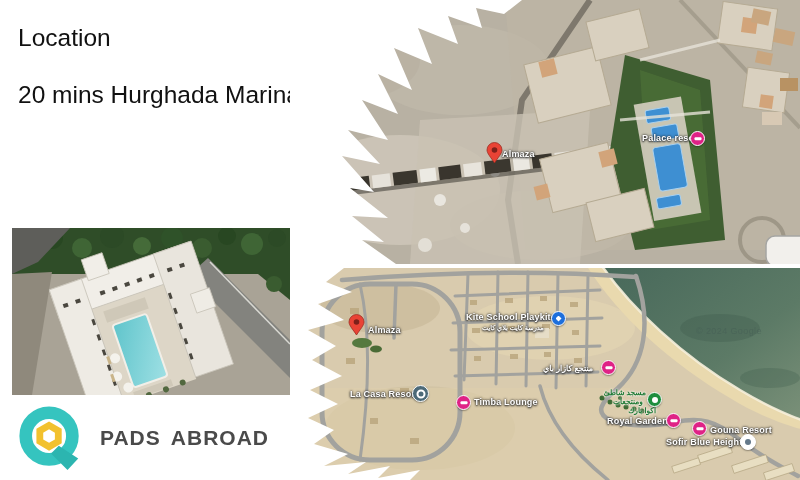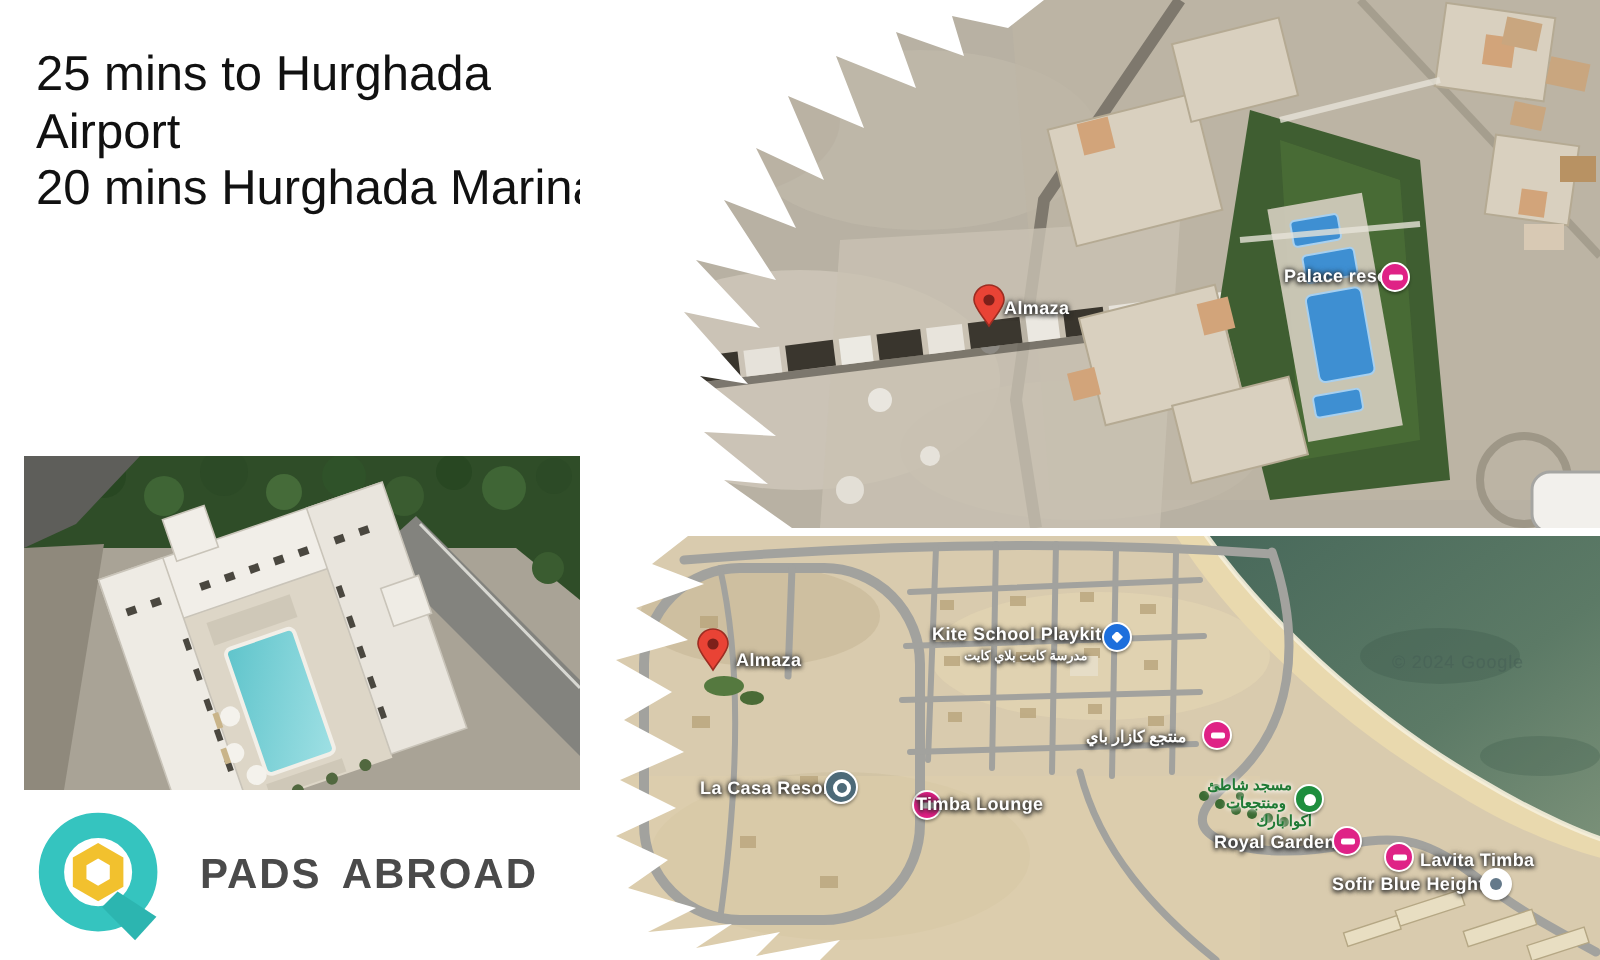--- a/index.html
+++ b/index.html
@@ -52,21 +52,21 @@
   .logo-text{margin-left:14px;}
   .logo-name{font-size:21px;font-weight:700;letter-spacing:1px;color:#4a4a4a;word-spacing:4px;}
   .logo-tagline{font-size:11.5px;letter-spacing:2.4px;color:#6e6e6e;margin-top:9px;word-spacing:3px;}
 </style>
 </head>
 <body>
 
 <div class="slide">
 
   <div class="loc-block">
-    <div class="loc-line">25 mins to Hurghada Airport</div>
+    <div class="loc-title">Location</div>
     <div class="loc-line">20 mins Hurghada Marina</div>
   </div>
 
   <div class="top-map">
     <svg class="map-svg" width="510" height="264" viewBox="0 0 510 264">
       <rect width="510" height="264" fill="#b8b1a3"></rect>
       <ellipse cx="110" cy="190" rx="100" ry="55" fill="#cfc8ba" opacity=".8"></ellipse>
       <ellipse cx="60" cy="60" rx="70" ry="40" fill="#a89f8f" opacity=".6"></ellipse>
       <ellipse cx="250" cy="225" rx="90" ry="35" fill="#c4bcac" opacity=".7"></ellipse>
       <ellipse cx="170" cy="70" rx="90" ry="45" fill="#c2bbac" opacity=".6"></ellipse>
@@ -233,35 +233,35 @@
     <span class="mlabel" style="left:68px;top:57px;">Almaza</span>
 
     <span class="mlabel" style="left:166px;top:44px;">Kite School Playkite</span>
     <span class="poi blue" style="left:251px;top:43px;"></span>
     <span class="mlabel small" dir="rtl" style="left:182px;top:56px;">مدرسة كايت بلاي كايت</span>
 
     <span class="mlabel" style="left:50px;top:121px;">La Casa Resort</span>
     <span class="poi slate" style="left:112px;top:117px;"></span>
 
     <span class="poi pink" style="left:156px;top:127px;"></span>
-    <span class="mlabel" style="left:158px;top:129px;">Timba Lounge</span>
+    <span class="mlabel" style="left:174px;top:129px;">Timba Lounge</span>
 
     <span class="mlabel" dir="rtl" style="left:243px;top:96px;font-size:8px;">منتجع كازار باي</span>
     <span class="poi pink" style="left:301px;top:92px;"></span>
 
     <span class="green-lbl" dir="rtl" style="left:306px;top:120px;width:40px;">مسجد شاطئ</span>
     <span class="green-lbl" dir="rtl" style="left:310px;top:129px;width:36px;text-align:center;">ومنتجعات</span>
     <span class="green-lbl" dir="rtl" style="left:322px;top:138px;width:34px;">أكوا بارك</span>
     <span class="poi green" style="left:347px;top:124px;"></span>
 
     <span class="mlabel" style="left:307px;top:148px;">Royal Gardens</span>
     <span class="poi pink" style="left:366px;top:145px;"></span>
 
     <span class="poi pink" style="left:392px;top:153px;"></span>
-    <span class="mlabel" style="left:410px;top:157px;">Lavita Timba</span>
+    <span class="mlabel" style="left:410px;top:157px;">Gouna Resort</span>
 
     <span class="mlabel" style="left:366px;top:169px;">Sofir Blue Heights</span>
     <span class="poi whitedot" style="left:440px;top:166px;"></span>
 
     <span class="wm" style="left:396px;top:58px;">© 2024 Google</span>
   </div>
 
   <div class="render">
     <svg width="278" height="167" viewBox="0 0 278 167">
       <defs>

